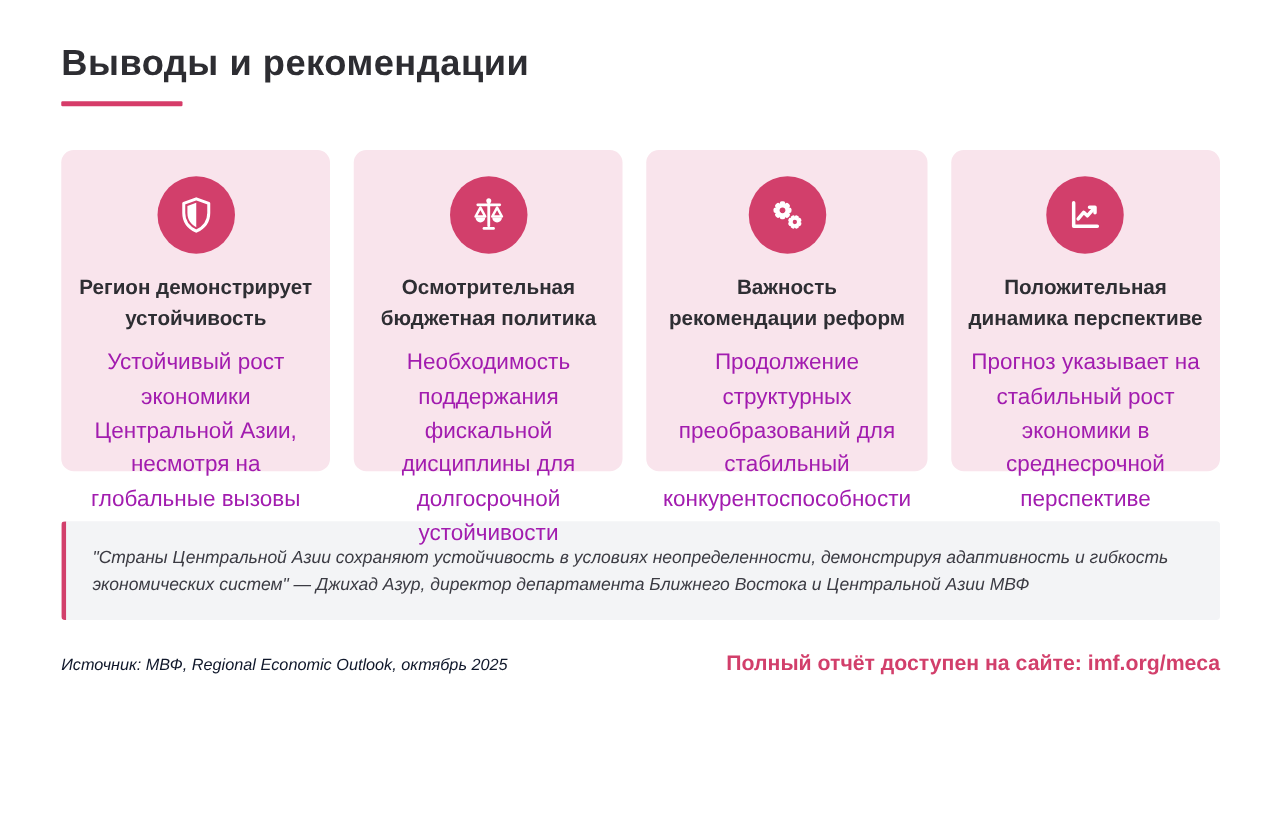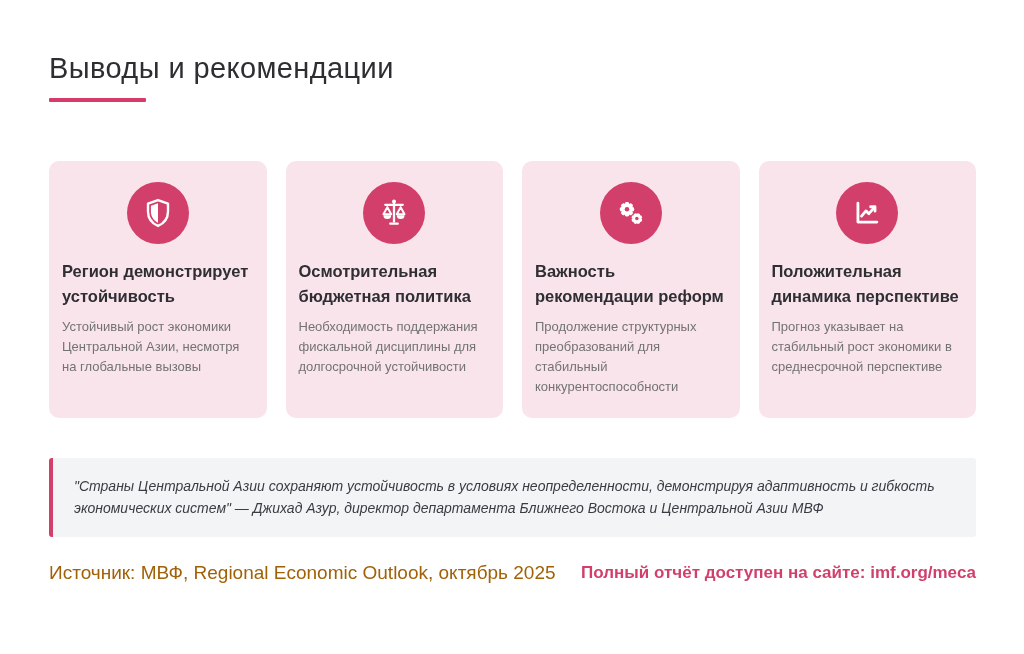--- a/index.html
+++ b/index.html
@@ -10,25 +10,24 @@
     color: #2f2f33;
     overflow: hidden;
   }
   .slide {
     width: 1024px;
     height: 654px;
     padding: 34px 48px 0 49px;
   }
   .page-title {
     font-size: 29px;
-    font-weight: 400;
+    font-weight: 700;
     letter-spacing: 0.4px;
     color: #2d2d32;
     line-height: 1.2;
-    margin-top: 17px;
   }
   .title-underline {
     width: 97px;
     height: 4px;
     background: #d63c69;
     margin-top: 12px;
     border-radius: 1px;
   }
   .page-subtitle {
     margin-top: 27px;
@@ -39,21 +38,21 @@
     margin-top: 35px;
     display: grid;
     grid-template-columns: repeat(4, 1fr);
     gap: 19px;
   }
   .card {
     background: #f9e4ec;
     border-radius: 10px;
     height: 257px;
     padding: 21px 13px 14px;
-    margin-top: 24px;
+    text-align: center;
   }
   .icon-circle {
     width: 62px;
     height: 62px;
     border-radius: 50%;
     background: #d23f6b;
     margin: 0 auto;
     display: flex;
     align-items: center;
     justify-content: center;
@@ -61,22 +60,22 @@
   .icon-circle svg { width: 32px; height: 32px; display: block; }
   .card-title {
     margin-top: 15px;
     font-size: 16.5px;
     font-weight: 700;
     color: #2e2e33;
     line-height: 1.5;
   }
   .card-body {
     margin-top: 9px;
-    font-size: 13px;
-    color: #737373;
+    font-size: 18px;
+    color: #a21caf;
     line-height: 1.52;
   }
   .quote-block {
     margin-top: 40px;
     background: #f3f4f6;
     border-left: 4px solid #d23f6b;
     border-radius: 3px;
     padding: 17px 24px 17px 21px;
   }
   .quote-text {
@@ -85,22 +84,23 @@
     color: #3b3b43;
     line-height: 1.62;
   }
   .footer-row {
     margin-top: 25px;
     display: flex;
     justify-content: space-between;
     align-items: center;
   }
   .source-note {
-    font-size: 19px;
-    color: #a16207;
+    font-style: italic;
+    font-size: 13px;
+    color: #0f172a;
   }
   .report-link {
     font-size: 17px;
     font-weight: 700;
     color: #d23f6b;
     text-decoration: none;
     cursor: pointer;
   }
 </style>
 </head>

